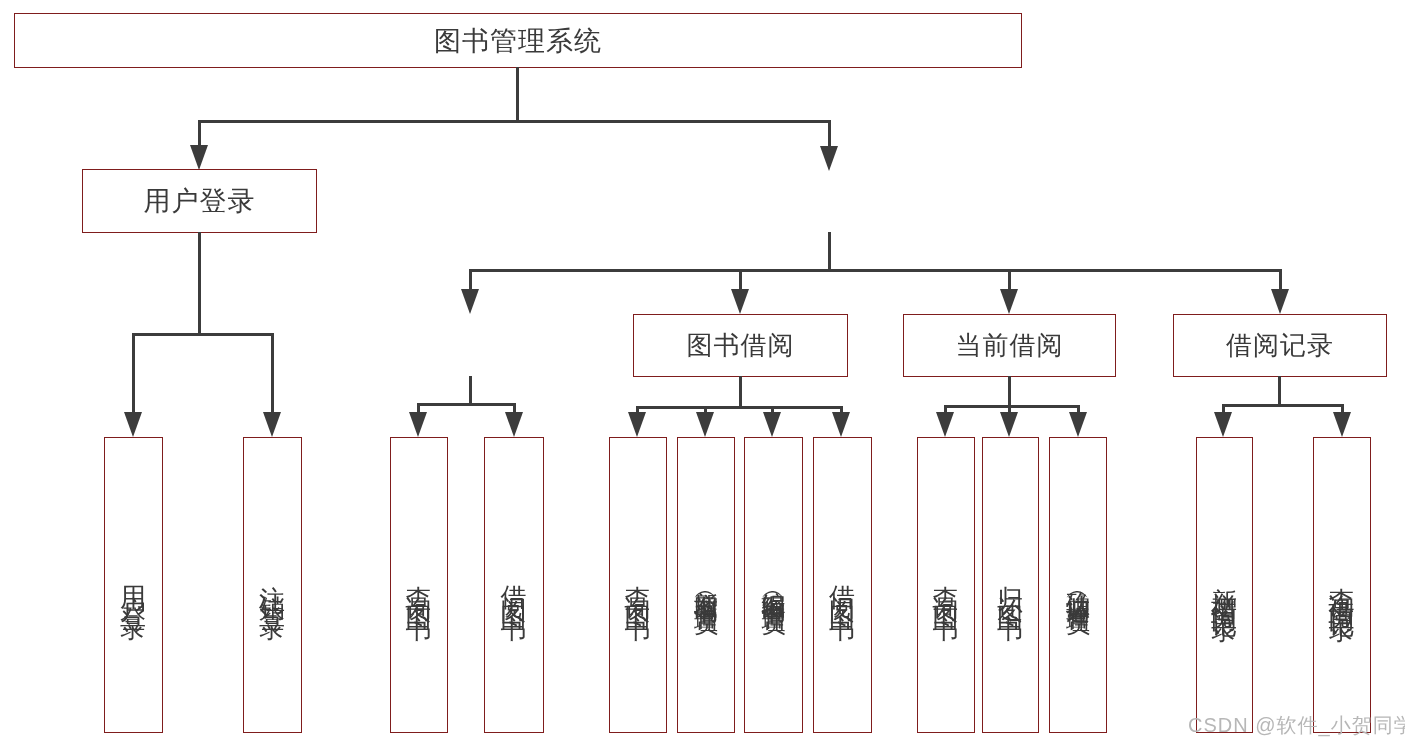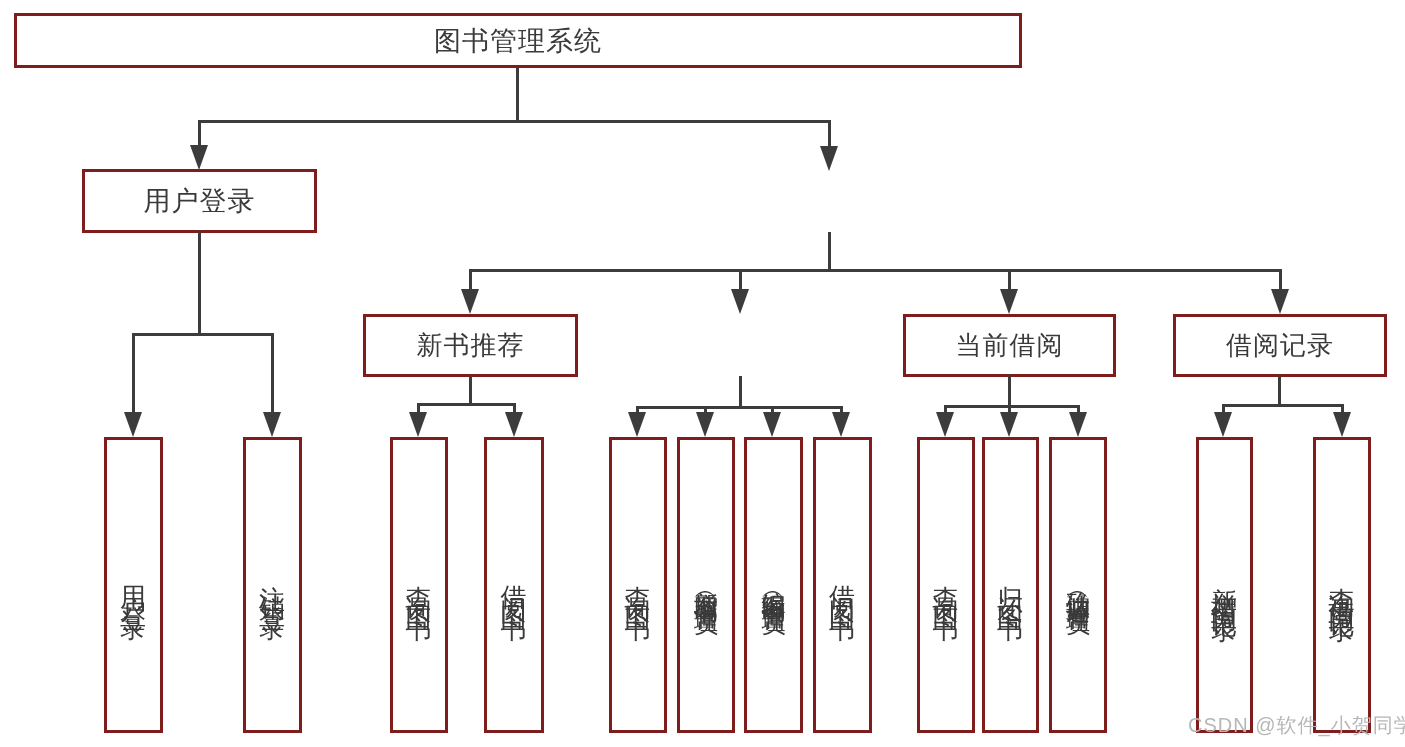--- a/index.html
+++ b/index.html
@@ -2,21 +2,21 @@
 <html><head>
 <meta charset="utf-8">
 <style>
   html,body { margin:0; padding:0; background:#ffffff; }
   .canvas {
     position:relative; width:1405px; height:747px; background:#ffffff;
     font-family:"Liberation Sans","DejaVu Sans",sans-serif; overflow:hidden;
   }
   .node {
     position:absolute; box-sizing:border-box; background:#ffffff;
-    border:3px solid #7f1d1d; color:#3a3a3a;
+    border:1px solid #7f1d1d; color:#3a3a3a;
     display:flex; align-items:center; justify-content:center;
   }
   .hnode { font-size:27px; letter-spacing:1px; }
   .vnode .lbl {
     writing-mode:vertical-rl; text-orientation:mixed;
     font-size:26px; letter-spacing:10px; line-height:1; color:#3a3a3a;
   }
   .vnode.dense .lbl { font-size:24px; letter-spacing:3px; }
   .line { position:absolute; background:#3c3c3c; }
   .arw {
@@ -60,22 +60,22 @@
   <div class="line" style="left:469px; top:269px; width:813px; height:3px;"></div>
   <div class="line" style="left:469px; top:269px; width:3px; height:24px;"></div>
   <div class="arw" style="left:461px; top:289px;"></div>
   <div class="line" style="left:739px; top:269px; width:3px; height:24px;"></div>
   <div class="arw" style="left:731px; top:289px;"></div>
   <div class="line" style="left:1008px; top:269px; width:3px; height:24px;"></div>
   <div class="arw" style="left:1000px; top:289px;"></div>
   <div class="line" style="left:1279px; top:269px; width:3px; height:24px;"></div>
   <div class="arw" style="left:1271px; top:289px;"></div>
 
-  <div class="node hnode" style="left:363px; top:314px; width:215px; height:63px; font-size:26px;">
-    <span>新书推荐</span>
+  <div class="node hnode" style="left:633px; top:314px; width:215px; height:63px; font-size:26px;">
+    <span>图书借阅</span>
   </div>
   <div class="node hnode" style="left:1173px; top:314px; width:214px; height:63px; font-size:26px;">
     <span>借阅记录</span>
   </div>
   <div class="node hnode" style="left:903px; top:314px; width:213px; height:63px; font-size:26px;">
     <span>当前借阅</span>
   </div>
 
   <div class="line" style="left:469px; top:376px; width:3px; height:29px;"></div>
   <div class="line" style="left:417px; top:403px; width:99px; height:3px;"></div>

